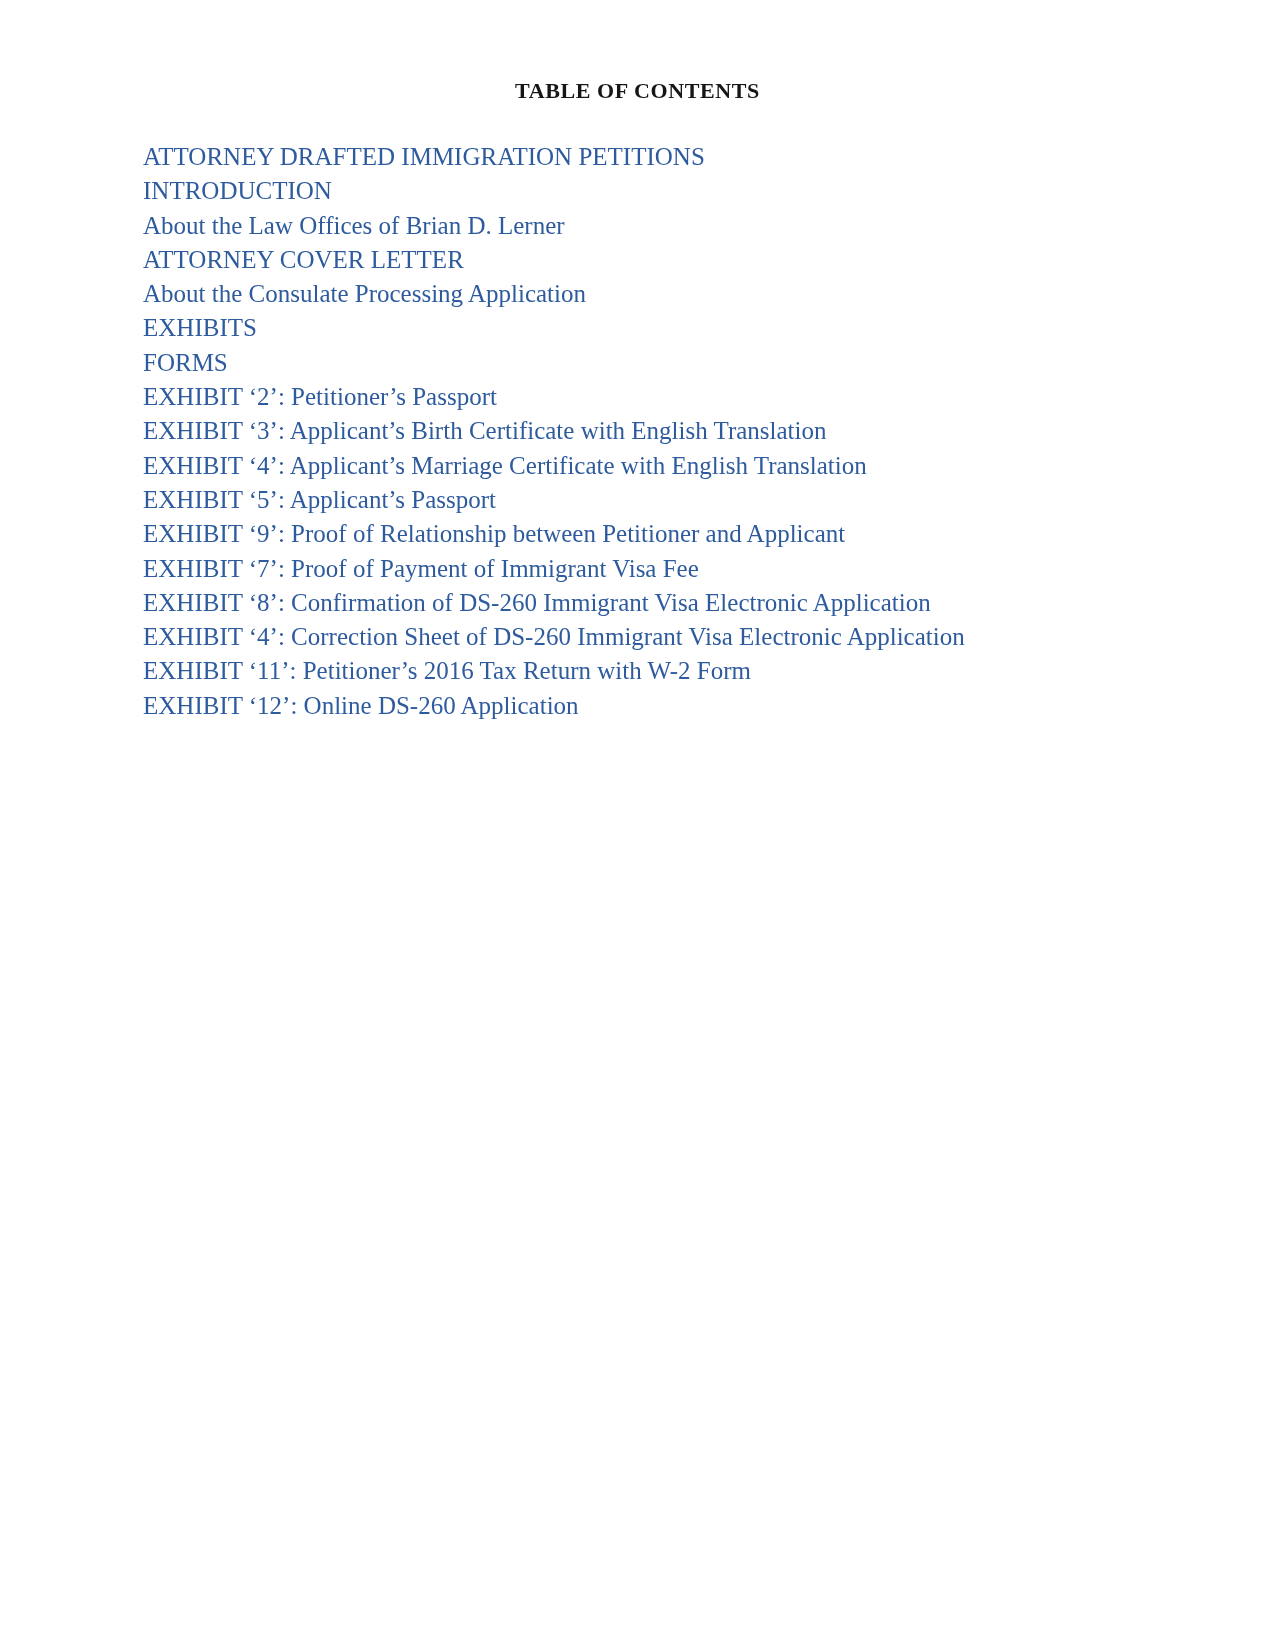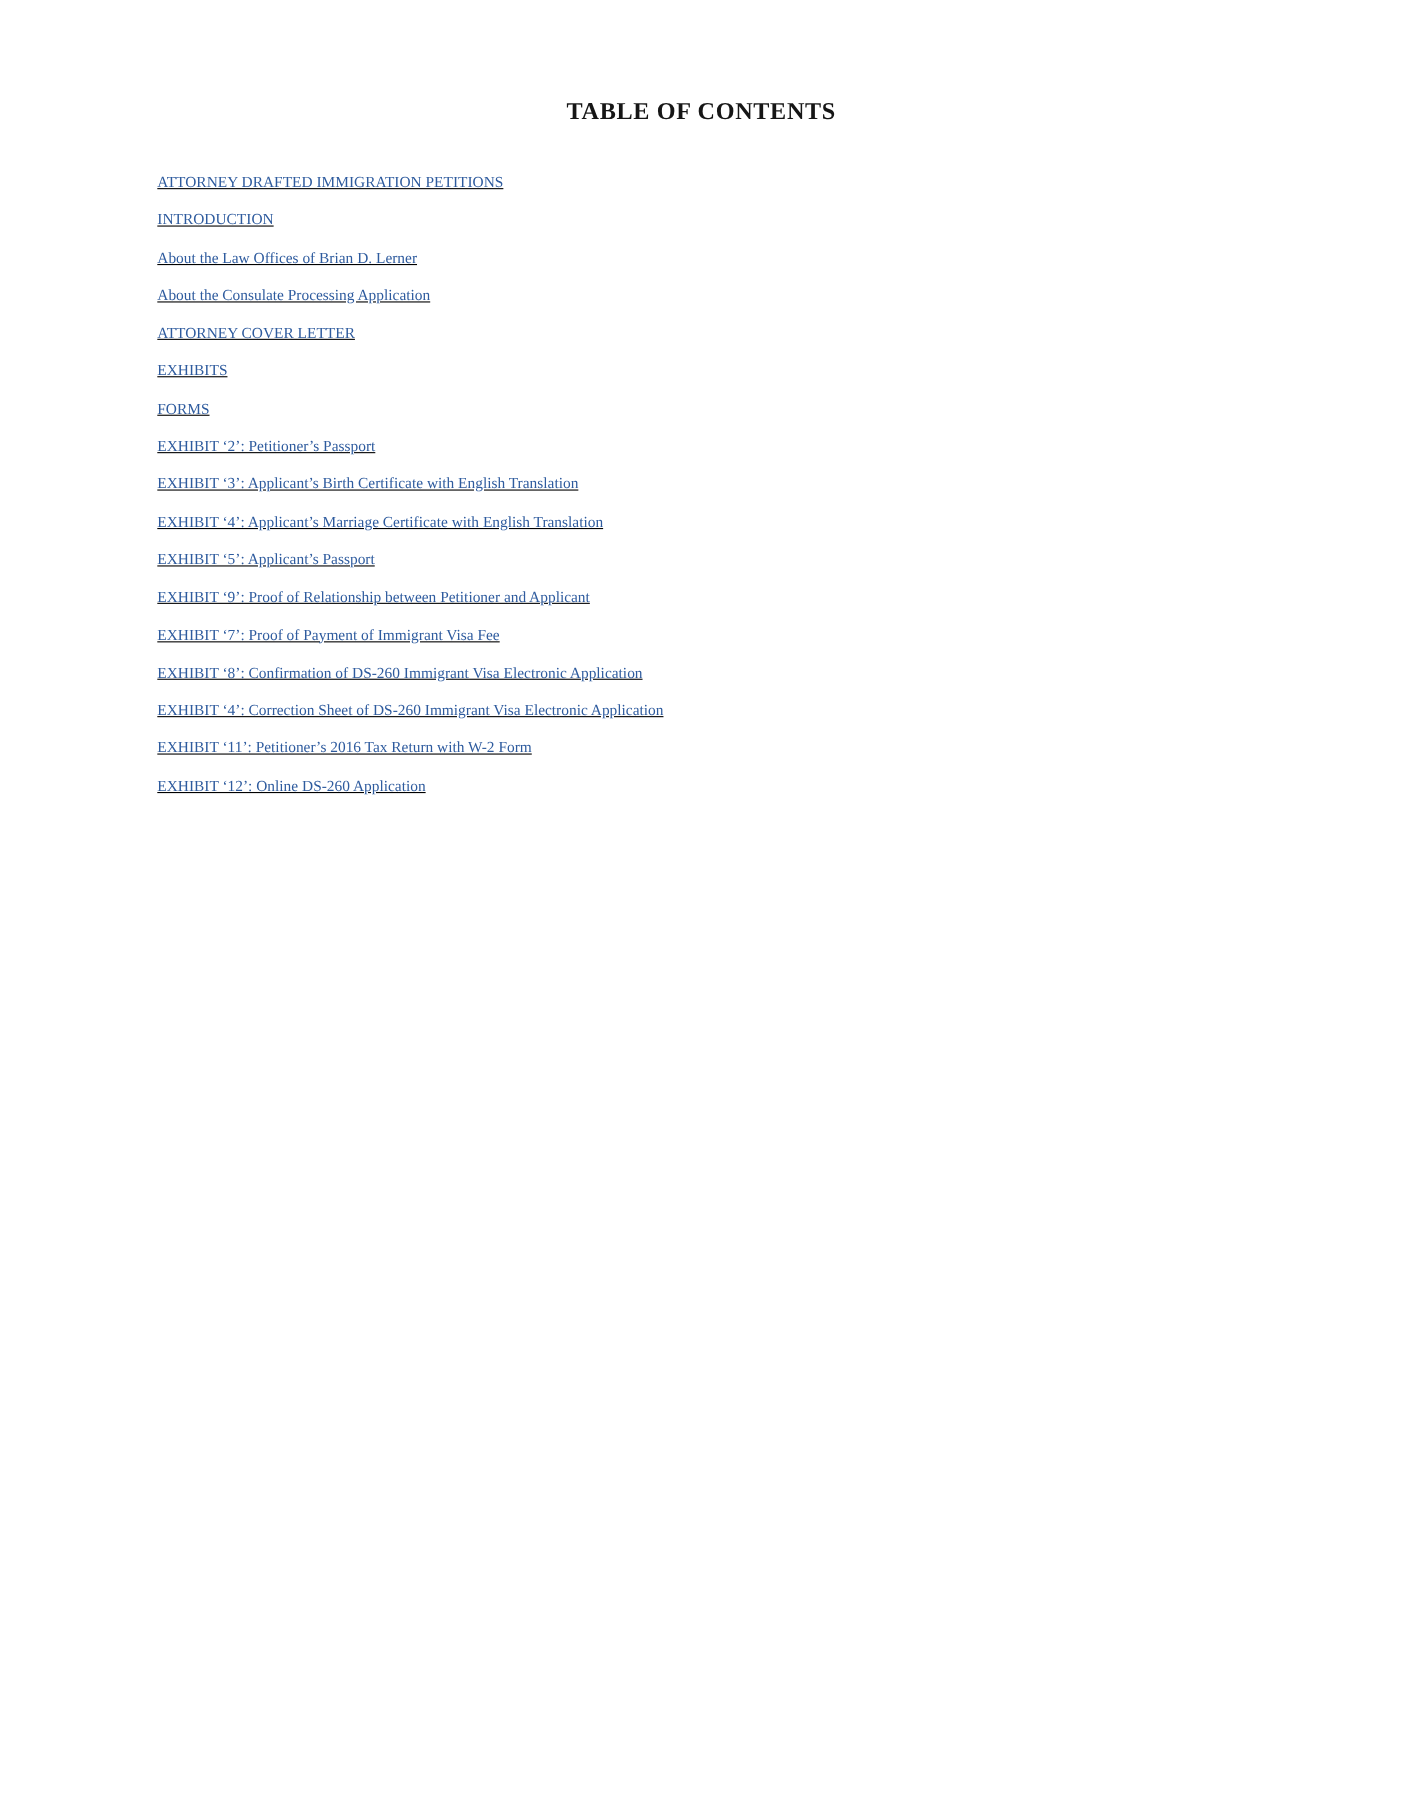--- a/index.html
+++ b/index.html
@@ -15,57 +15,56 @@
     overflow: hidden;
   }
   .page {
     position: absolute;
     top: 0; left: 0;
     width: 1275px;
     height: 1650px;
     background: #ffffff;
   }
   .doc-title {
-    margin: 14px;
+    margin: 4px;
     padding-top: 74px;
     text-align: center;
     font-size: 22px;
     line-height: 26px;
     font-weight: 700;
     letter-spacing: 0.6px;
     color: var(--title-color, #161616);
   }
   .toc-list {
     list-style: none;
     margin: 36px 0 0 0;
     padding: 0 100px 0 143px;
   }
   .toc-entry {
-    font-size: 14px;
+    font-size: 25px;
     line-height: 34.3px;
     white-space: nowrap;
-    text-decoration: underline;
   }
   .toc-link {
     color: var(--link-color, #2e5b9e);
     text-decoration: none;
     cursor: pointer;
   }
 </style>
 </head>
 <body>
 
 <div class="page">
   <h1 class="doc-title">TABLE OF CONTENTS</h1>
   <ul class="toc-list" id="toc-list">
       <li class="toc-entry"><a class="toc-link">ATTORNEY DRAFTED IMMIGRATION PETITIONS</a></li>
       <li class="toc-entry"><a class="toc-link">INTRODUCTION</a></li>
       <li class="toc-entry"><a class="toc-link">About the Law Offices of Brian D. Lerner</a></li>
+      <li class="toc-entry"><a class="toc-link">ATTORNEY COVER LETTER</a></li>
       <li class="toc-entry"><a class="toc-link">About the Consulate Processing Application</a></li>
-      <li class="toc-entry"><a class="toc-link">ATTORNEY COVER LETTER</a></li>
       <li class="toc-entry"><a class="toc-link">EXHIBITS</a></li>
       <li class="toc-entry"><a class="toc-link">FORMS</a></li>
       <li class="toc-entry"><a class="toc-link">EXHIBIT ‘2’: Petitioner’s Passport</a></li>
       <li class="toc-entry"><a class="toc-link">EXHIBIT ‘3’: Applicant’s Birth Certificate with English Translation</a></li>
       <li class="toc-entry"><a class="toc-link">EXHIBIT ‘4’: Applicant’s Marriage Certificate with English Translation</a></li>
       <li class="toc-entry"><a class="toc-link">EXHIBIT ‘5’: Applicant’s Passport</a></li>
       <li class="toc-entry"><a class="toc-link">EXHIBIT ‘9’: Proof of Relationship between Petitioner and Applicant</a></li>
       <li class="toc-entry"><a class="toc-link">EXHIBIT ‘7’: Proof of Payment of Immigrant Visa Fee</a></li>
       <li class="toc-entry"><a class="toc-link">EXHIBIT ‘8’: Confirmation of DS-260 Immigrant Visa Electronic Application</a></li>
       <li class="toc-entry"><a class="toc-link">EXHIBIT ‘4’: Correction Sheet of DS-260 Immigrant Visa Electronic Application</a></li>

